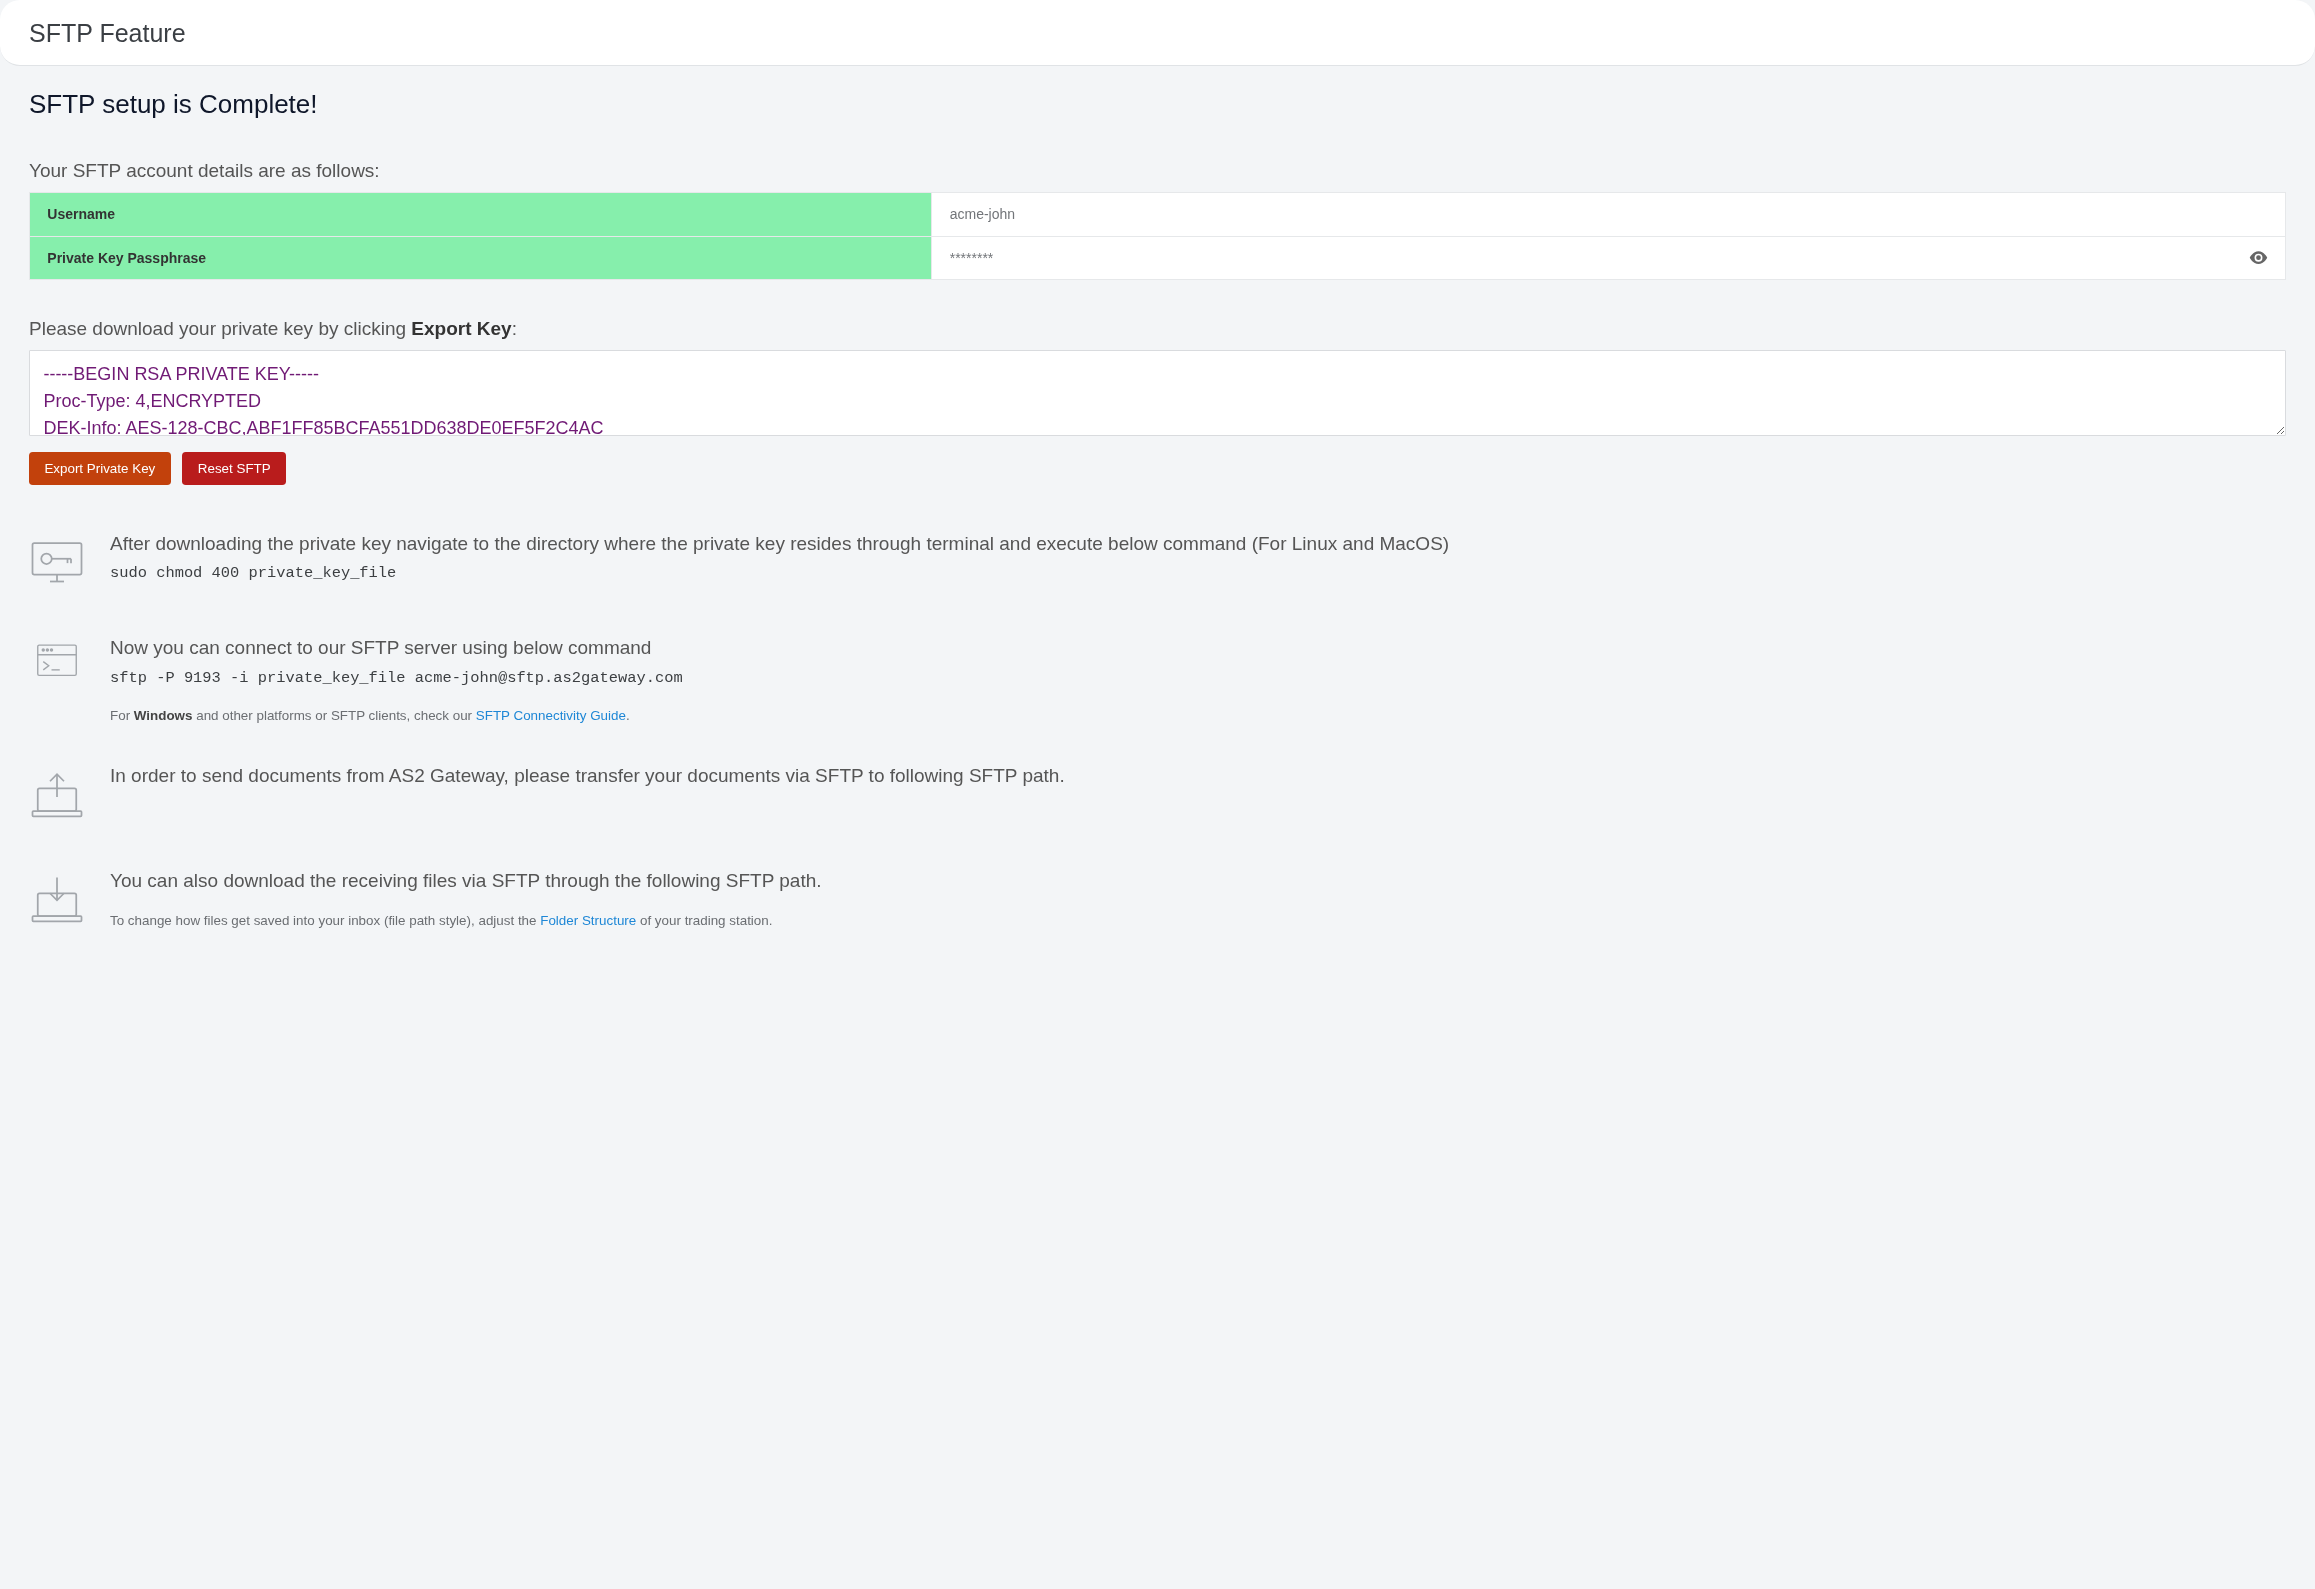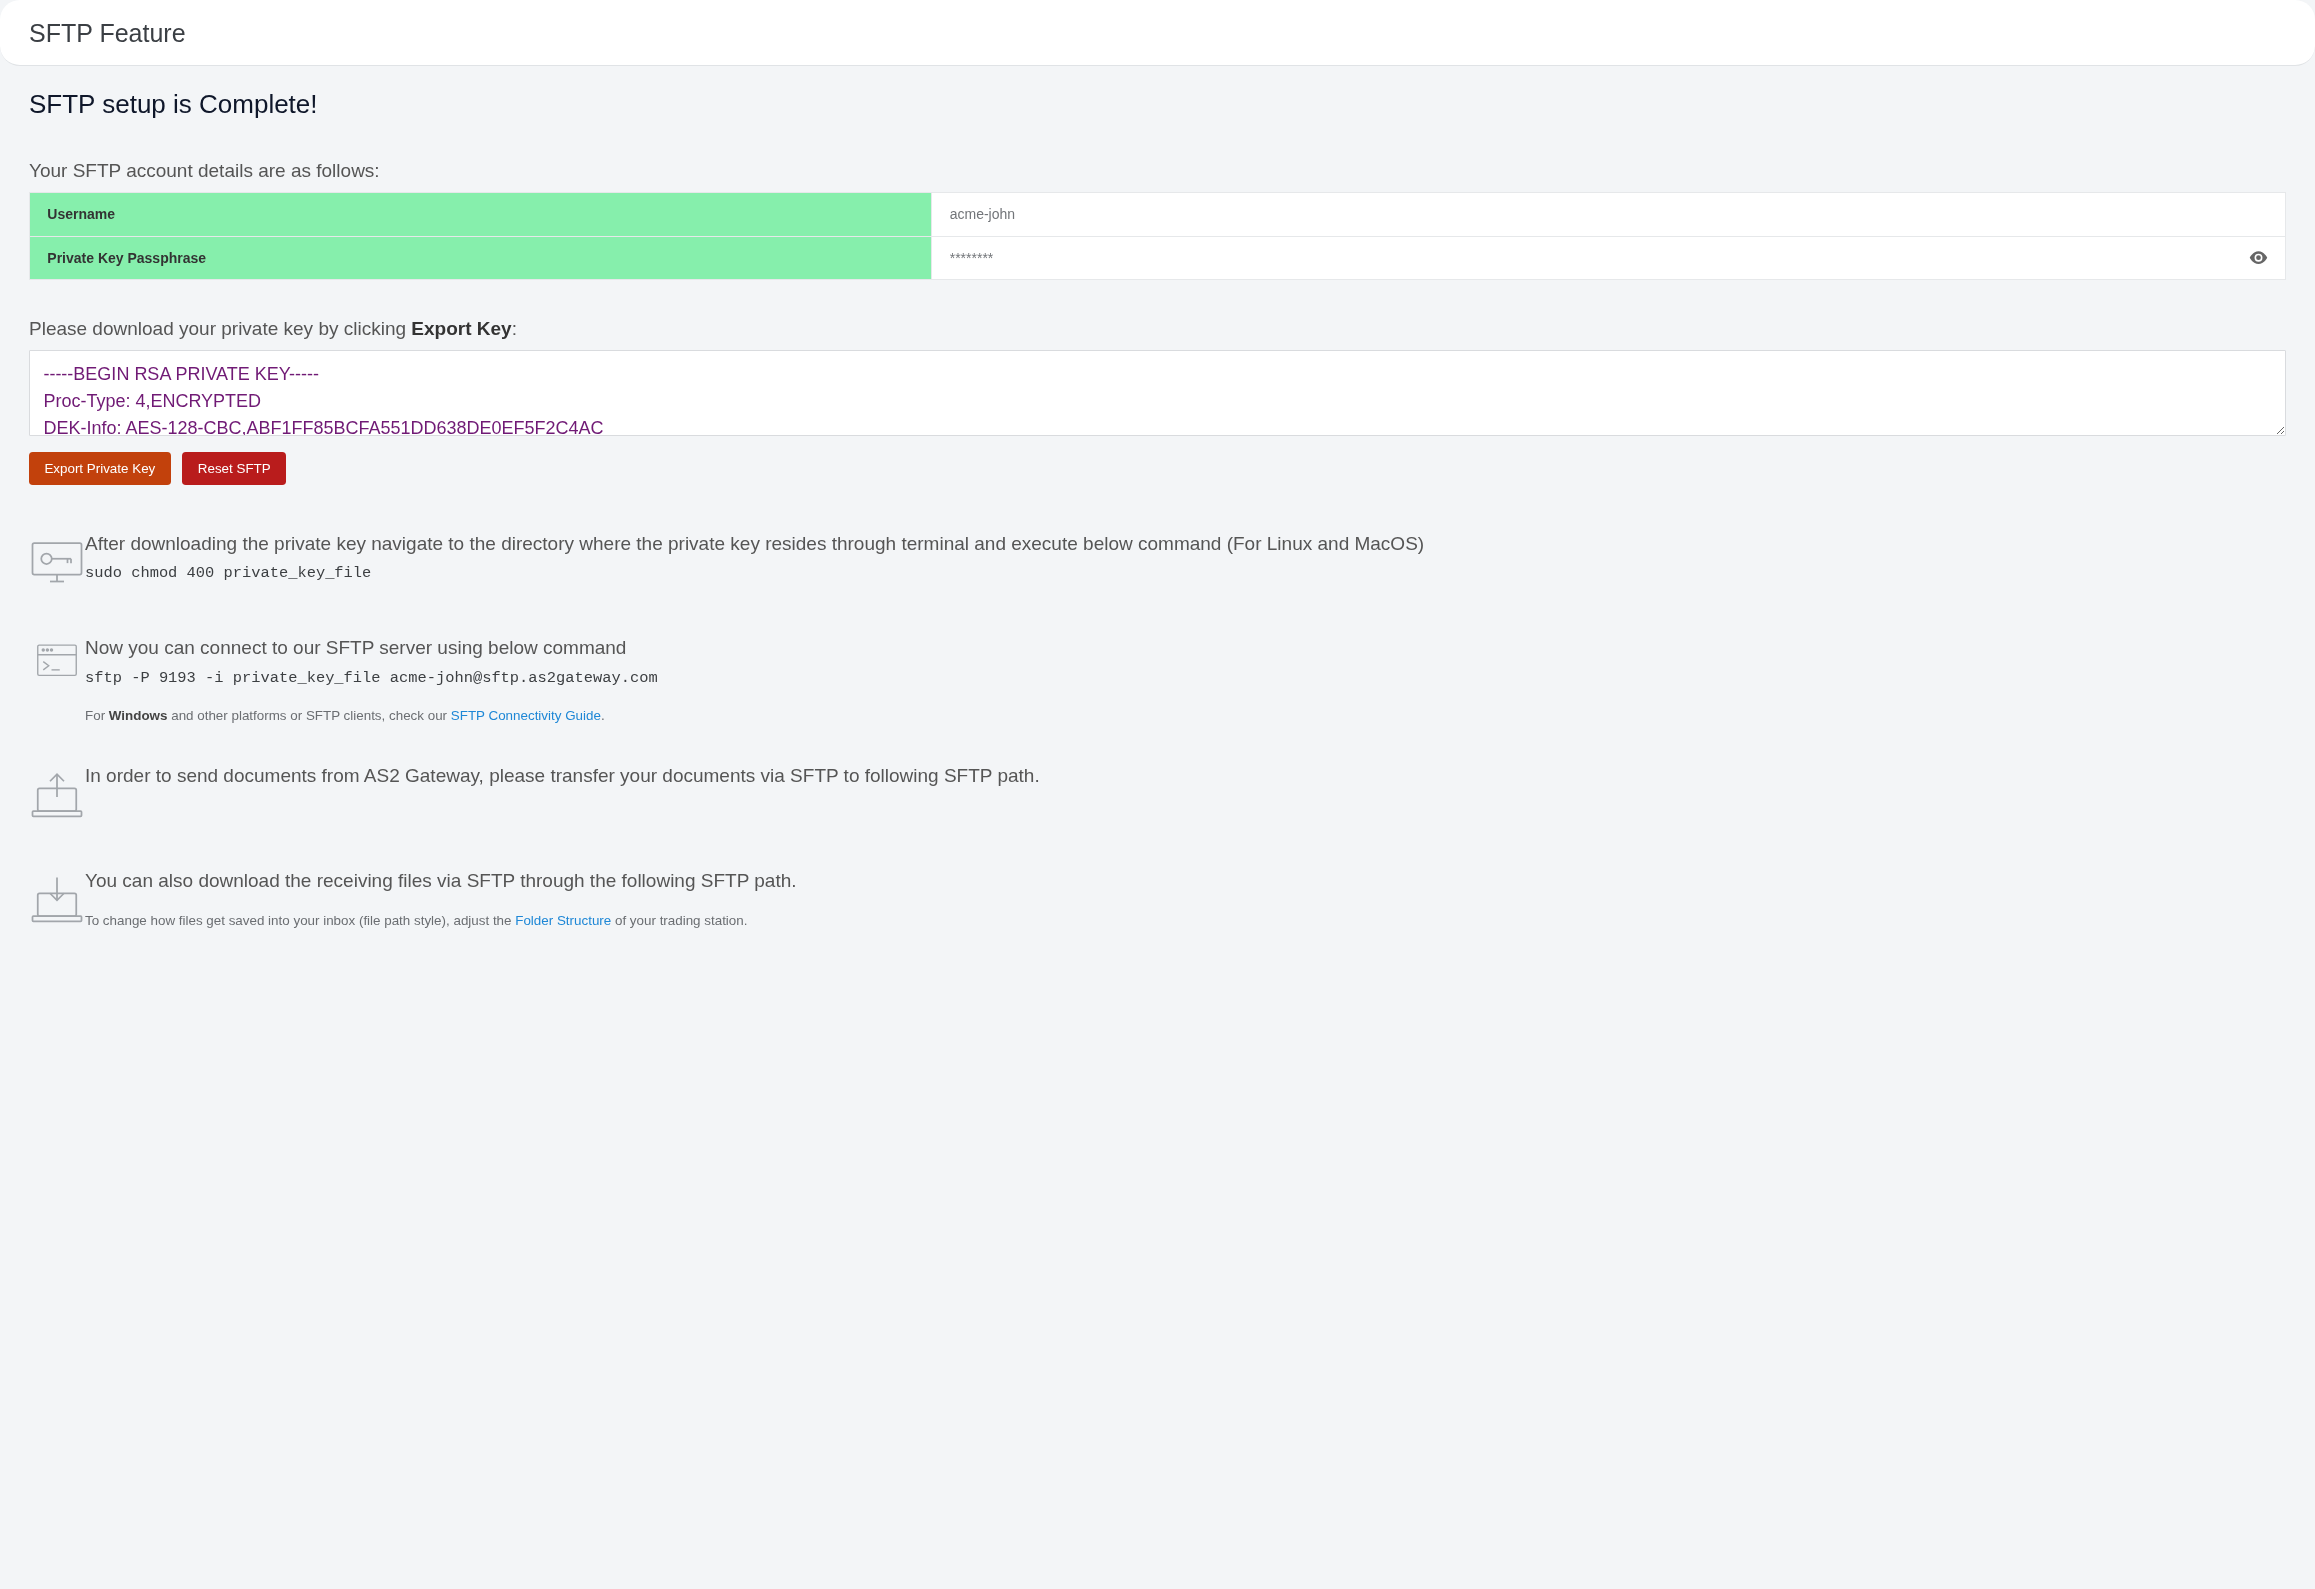--- a/index.html
+++ b/index.html
@@ -87,20 +87,21 @@
     border-radius: 3.8px;
     color: #fff;
     font-size: 13.4px;
     cursor: pointer;
     margin-right: 7.7px;
   }
   .btn-green { background: #c2410c; }
   .btn-red   { background: #b91c1c; }
   .step {
     display: flex;
+    gap: 25px;
     margin-bottom: 42px;
     align-items: flex-start;
   }
   .step-icon {
     flex: 0 0 56px;
     width: 56px;
     color: #a2a6ab;
     padding-top: 3.8px;
   }
   .step-body { flex: 1; }

